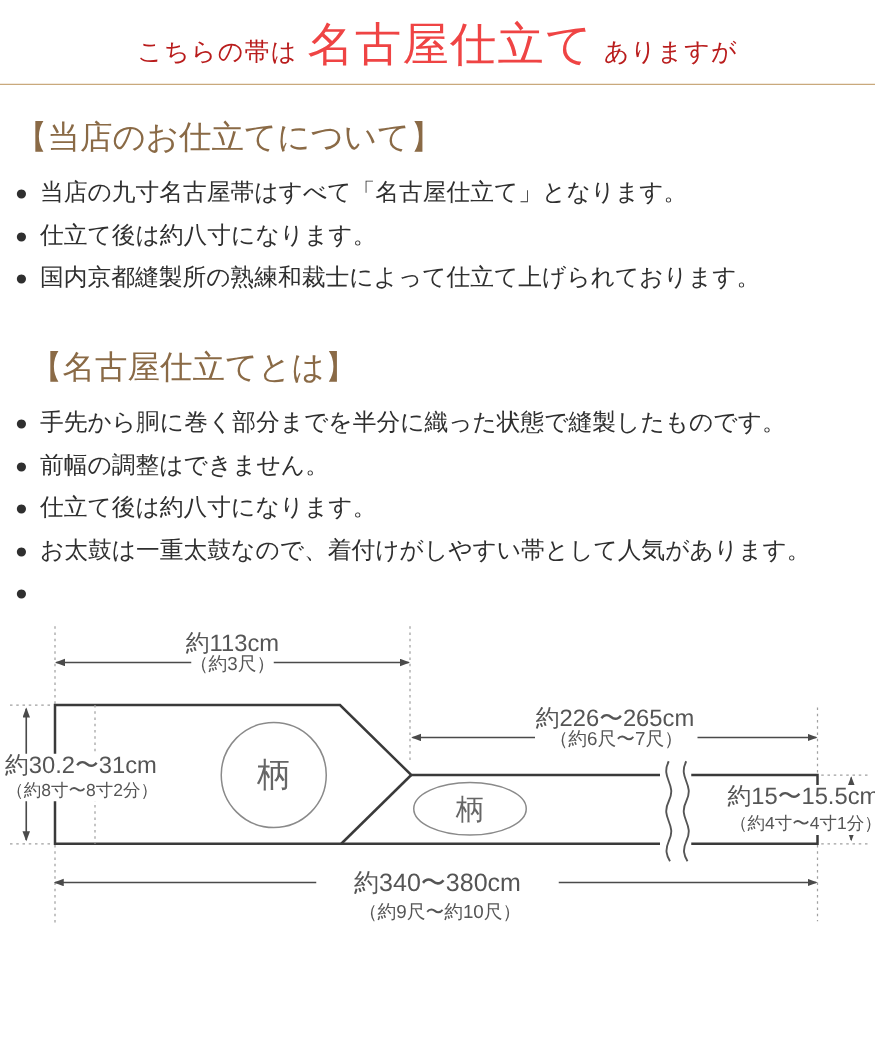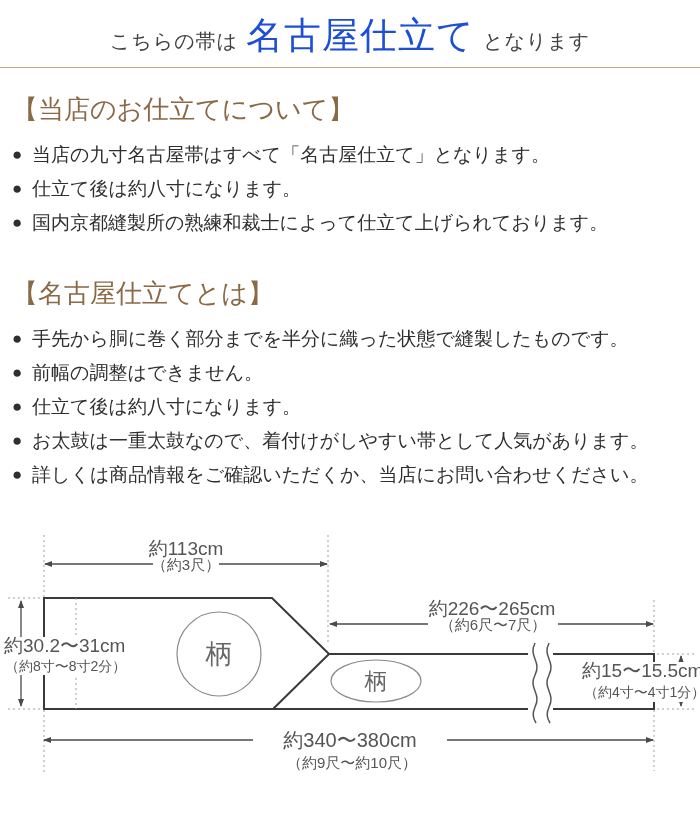--- a/index.html
+++ b/index.html
@@ -8,33 +8,33 @@
     font-family:"Liberation Serif","DejaVu Serif",serif;
     color:#2f2f2f;
   }
   
   .top-banner{
     text-align:center;
     padding:11px 0 6px 0;
     border-bottom:1px solid #c9a97c;
     white-space:nowrap;
   }
-  .hdr-small{font-size:20px;color:#404040;letter-spacing:1px;vertical-align:baseline;}
+  .hdr-small{font-size:20px;color:#b91c1c;letter-spacing:1px;vertical-align:baseline;}
   .hdr-big{
-    font-size:37px;color:#1d4ed8;letter-spacing:1px;
+    font-size:37px;color:#ef4444;letter-spacing:1px;
     margin:0 8px;vertical-align:baseline;
   }
   
   .content{padding:0 12px;}
   .section-heading{
     font-size:26px;font-weight:normal;color:#8a6a46;
     letter-spacing:0px;margin:0;
   }
   .section-heading.first{padding-top:24px;}
-  .section-heading.second{padding-top:34px;}
+  .section-heading.second{padding-top:34px;margin-left:12px;}
   .bullet-list{margin-top:13px;}
   .bullet{
     position:relative;padding-left:20px;
     font-size:19px;line-height:29px;margin-bottom:5px;
     letter-spacing:0px;
   }
   .bullet .mark{position:absolute;left:0;top:0;font-size:17px;}
   
   .diagram-wrap{margin-top:26px;}
   svg text{
@@ -45,21 +45,21 @@
   .dim-cm-big{font-size:20px;}
   .dim-sub{font-size:15px;}
   .dim-sub-sm{font-size:14px;}
   .pattern-big{font-size:27px;fill:#666;}
   .pattern-small{font-size:23px;fill:#666;}
 </style>
 </head>
 <body>
 
 <div class="top-banner">
-  <span class="hdr-small">こちらの帯は</span><span class="hdr-big">名古屋仕立て</span><span class="hdr-small">となります</span>
+  <span class="hdr-small">こちらの帯は</span><span class="hdr-big">名古屋仕立て</span><span class="hdr-small">ありますが</span>
 </div>
 
 <div class="content">
 
   <h2 class="section-heading first">【当店のお仕立てについて】</h2>
   <div class="bullet-list">
     <div class="bullet">
       <span class="mark">●</span>
       <div>当店の九寸名古屋帯はすべて「名古屋仕立て」となります。</div>
     </div>
@@ -86,21 +86,20 @@
     <div class="bullet">
       <span class="mark">●</span>
       <div>仕立て後は約八寸になります。</div>
     </div>
     <div class="bullet">
       <span class="mark">●</span>
       <div>お太鼓は一重太鼓なので、着付けがしやすい帯として人気があります。</div>
     </div>
     <div class="bullet">
       <span class="mark">●</span>
-      <div>詳しくは商品情報をご確認いただくか、当店にお問い合わせください。</div>
     </div>
   </div>
 </div>
 
 <div class="diagram-wrap">
 <svg width="700" height="265" viewBox="0 0 700 265">
   <defs>
     <marker id="ah" orient="auto-start-reverse" markerWidth="9" markerHeight="8" refX="7" refY="3" markerUnits="userSpaceOnUse">
       <path d="M0,0 L8,3 L0,6 Z" fill="#4a4a4a"></path>
     </marker>

